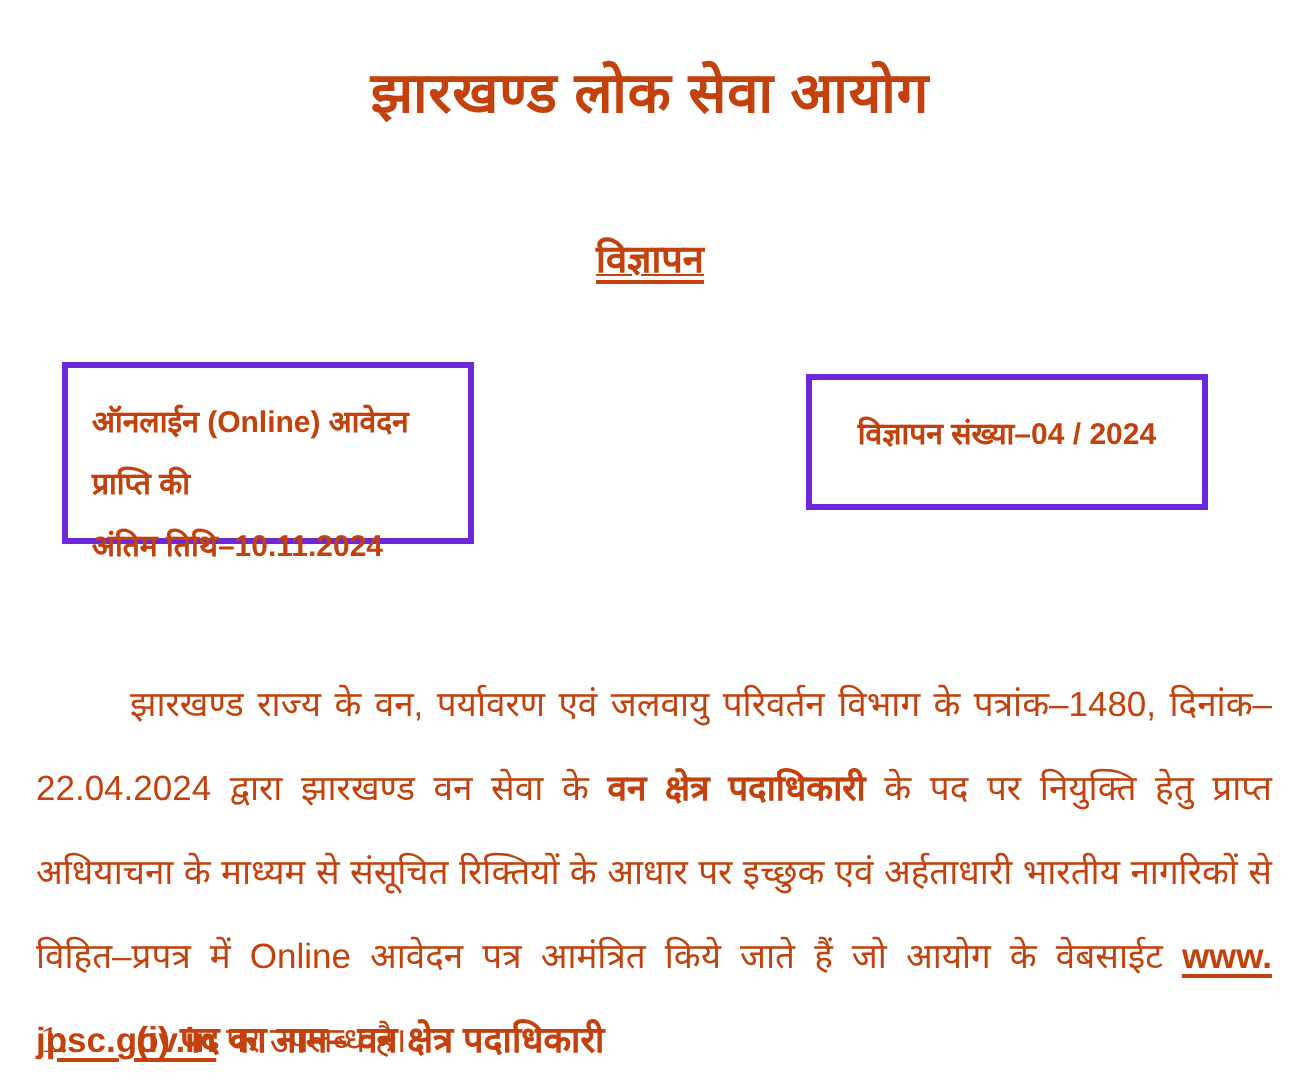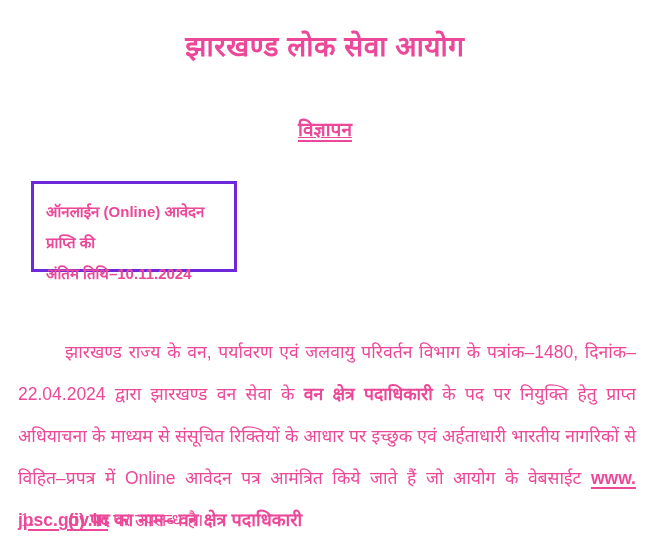--- a/index.html
+++ b/index.html
@@ -5,21 +5,21 @@
   html, body {
     margin: 0;
     padding: 0;
     background: #ffffff;
   }
   .page {
     position: relative;
     width: 650px;
     height: 540px;
     background: #ffffff;
-    color: #ec4899;
+    color: #c2410c;
     font-family: "Liberation Sans", sans-serif;
     overflow: hidden;
   }
   .center-line {
     position: absolute;
     left: 0;
     width: 100%;
     text-align: center;
     font-weight: bold;
   }
@@ -118,20 +118,23 @@
 
   <div class="center-line doc-type">
     <span class="u-span">विज्ञापन</span>
   </div>
 
   <div class="info-box deadline-box">
     <div>ऑनलाईन (Online) आवेदन प्राप्ति की</div>
     <div>अंतिम तिथि–10.11.2024</div>
   </div>
 
+  <div class="info-box adv-number-box">
+    <span>विज्ञापन संख्या–04 / 2024</span>
+  </div>
 
 
   <div class="body-paragraph">
     <span>झारखण्ड राज्य के वन, पर्यावरण एवं जलवायु परिवर्तन विभाग के पत्रांक–1480, दिनांक–22.04.2024 द्वारा झारखण्ड वन सेवा के </span><span class="bold">वन क्षेत्र पदाधिकारी</span><span> के पद पर नियुक्ति हेतु प्राप्त अधियाचना के माध्यम से संसूचित रिक्तियों के आधार पर इच्छुक एवं अर्हताधारी भारतीय नागरिकों से विहित–प्रपत्र में Online आवेदन पत्र आमंत्रित किये जाते हैं जो आयोग के वेबसाईट </span><span class="website">www. jpsc.gov.in</span><span> पर उपलब्ध है।</span>
   </div>
 
   <div class="item-line">
     <span class="item-number">1.</span>
     <span class="item-text">(i) पद का नाम– वन क्षेत्र पदाधिकारी</span>
   </div>

